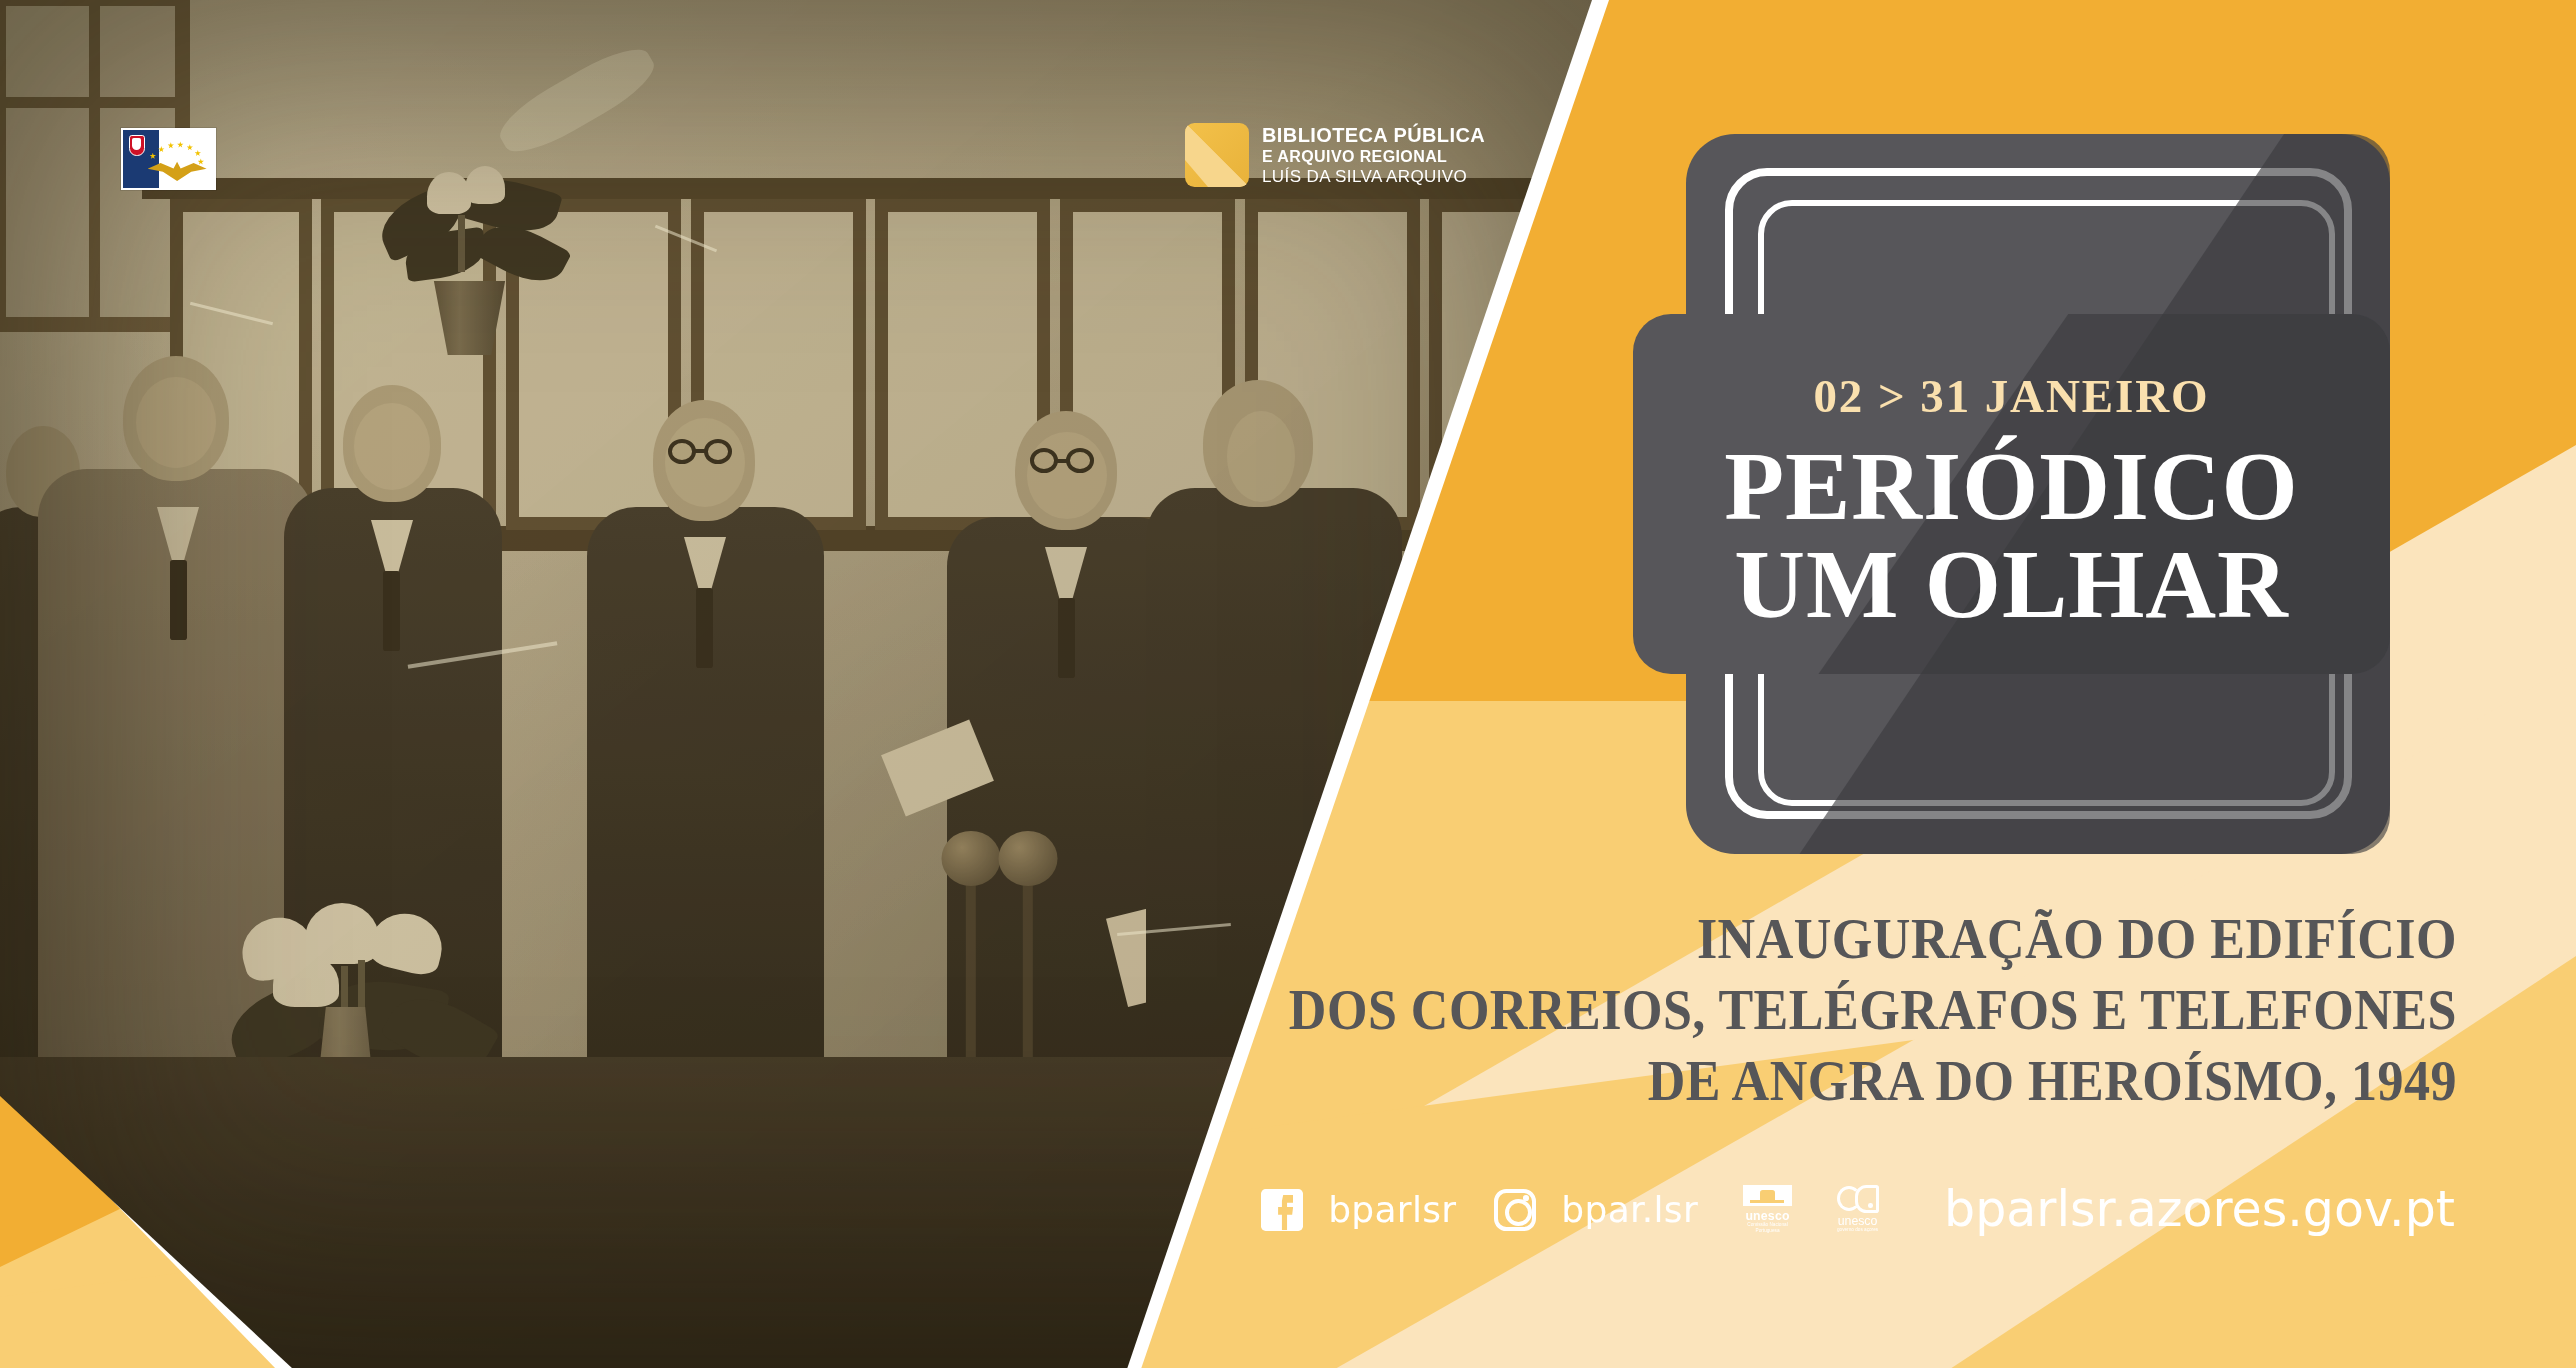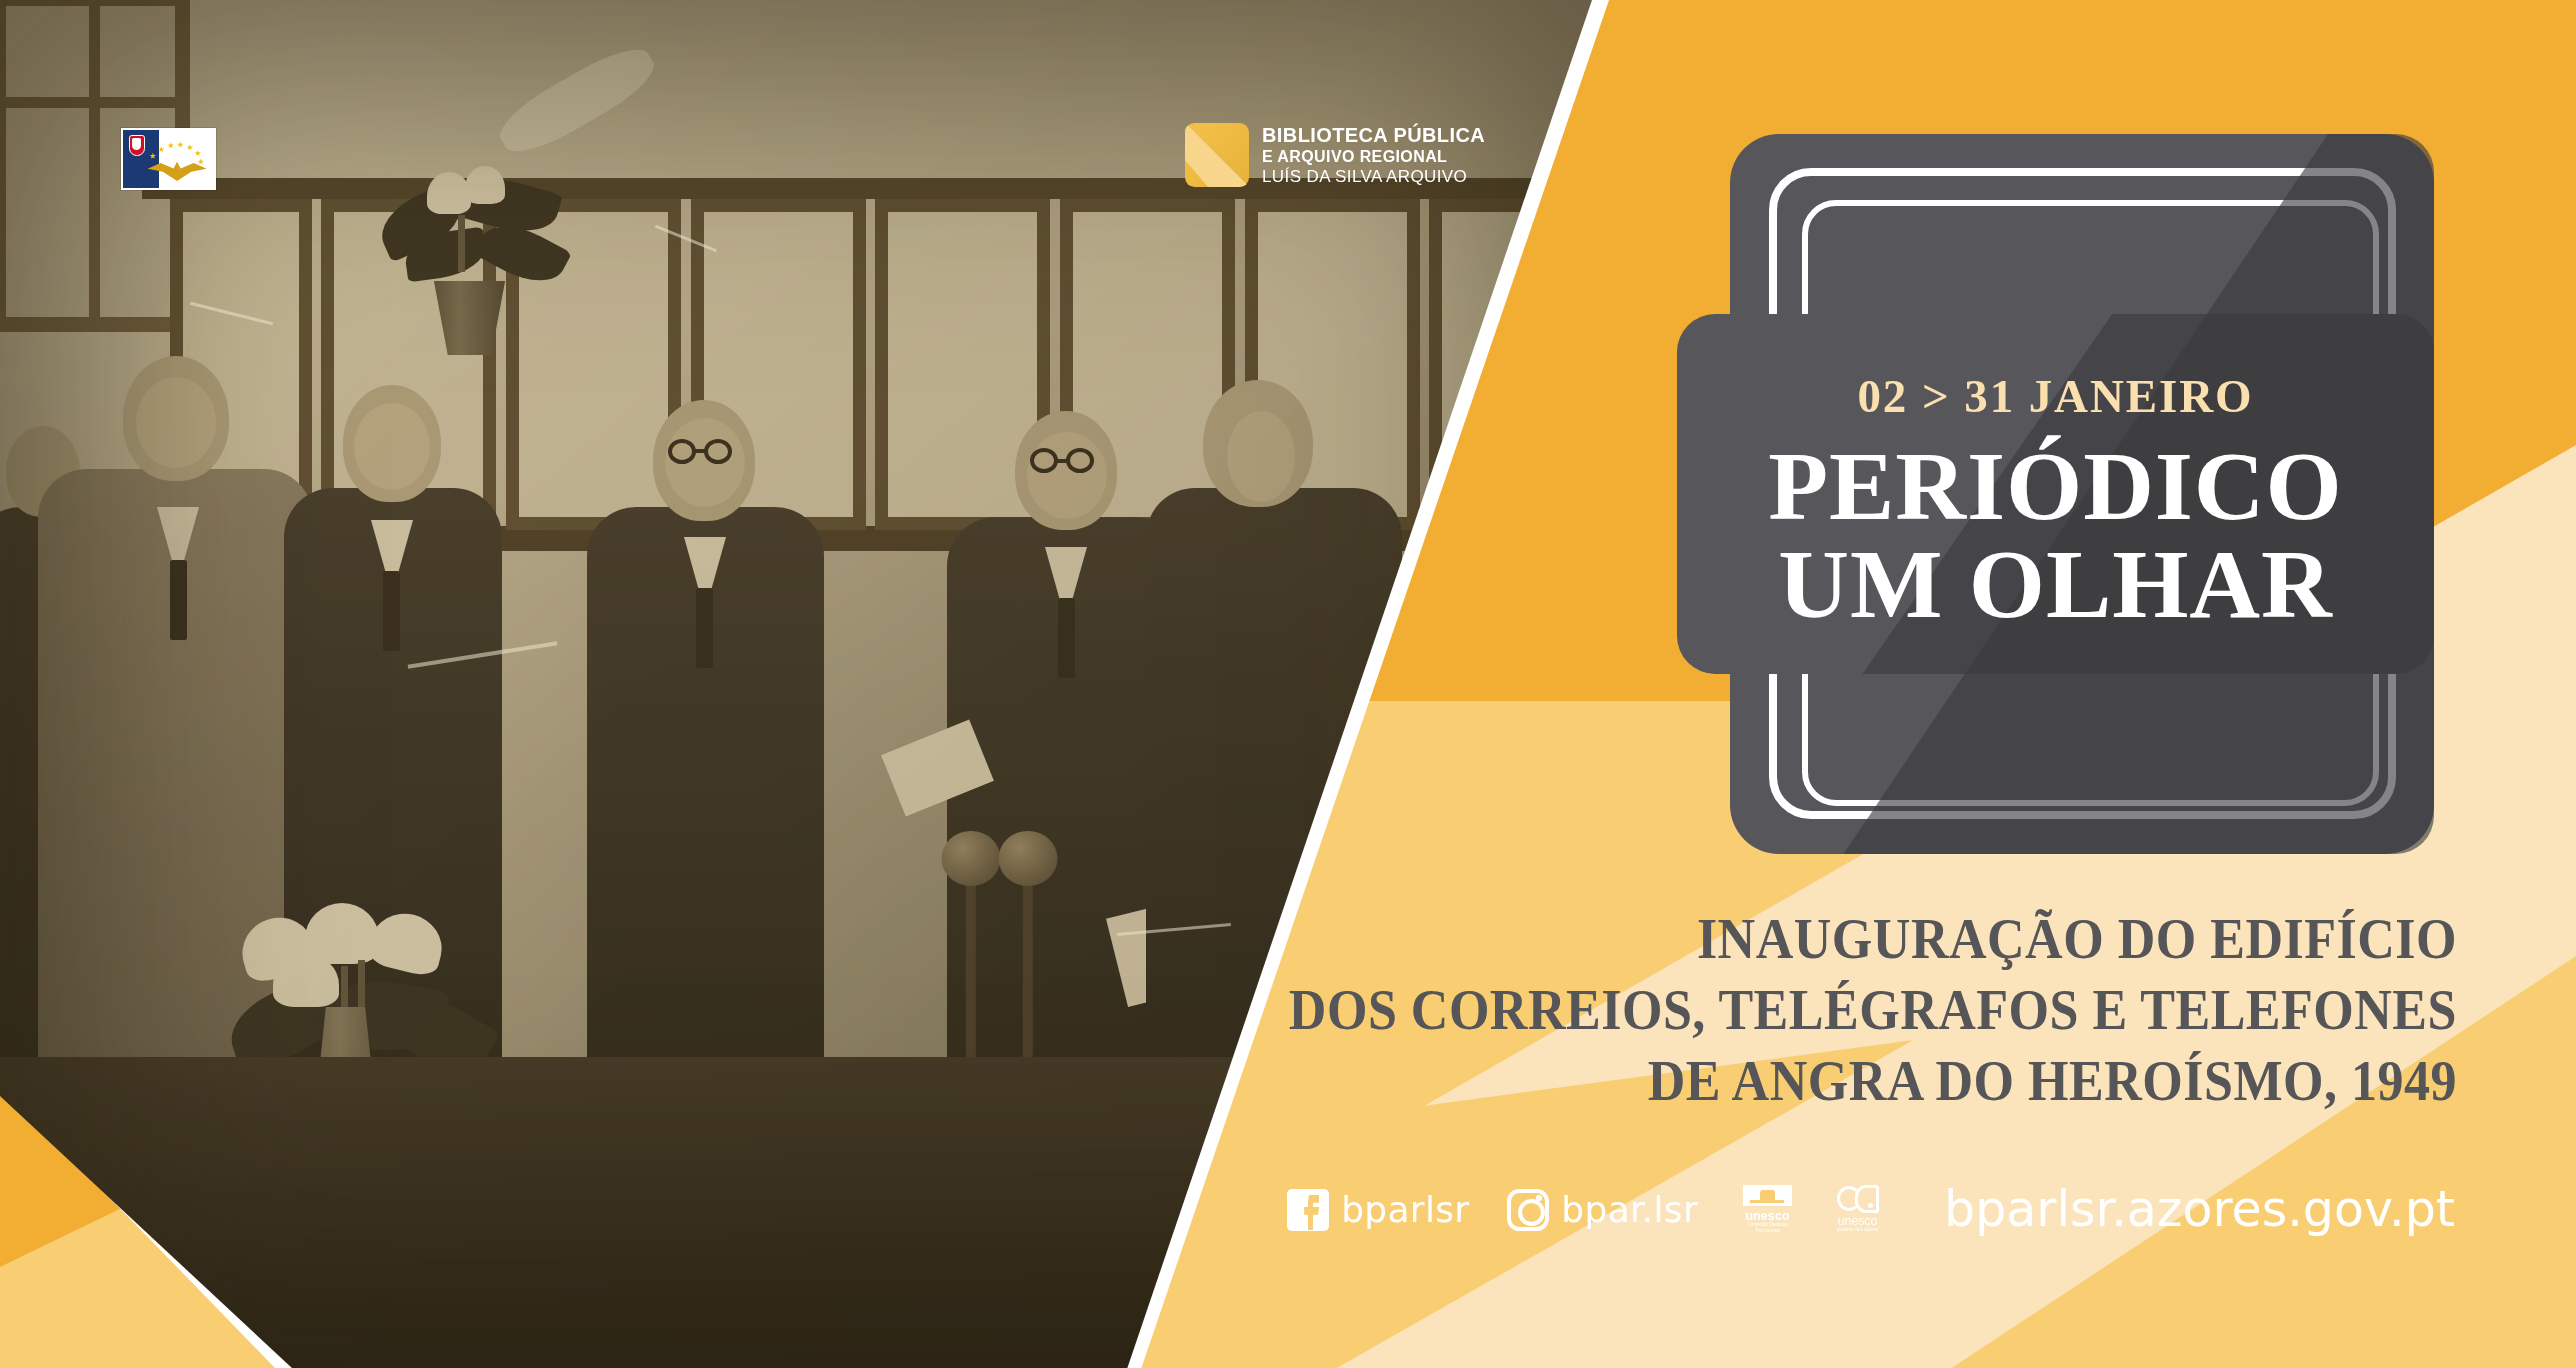--- a/index.html
+++ b/index.html
@@ -153,21 +153,21 @@
   .bpar-mark .pg{ position:absolute; left:0; top:0; width:100%; height:100%;
               background:#FAE3AE; clip-path:polygon(0 0,100% 100%,24% 74%,10% 30%); }
   .bpar-mark .pg2{ position:absolute; left:0; top:0; width:100%; height:100%;
               background:#F7D68C; clip-path:polygon(0 0,100% 100%,36% 100%,0 58%); }
   .bpar-text{ color:#fff; line-height:1.22; }
   .bpar-t1{ font-size:20px; font-weight:700; letter-spacing:0.4px; }
   .bpar-t2{ font-size:16px; font-weight:700; letter-spacing:0.4px; }
   .bpar-t3{ font-size:17px; font-weight:400; letter-spacing:0.4px; }
 
   
-  .badge{ position:absolute; left:1633px; top:134px; width:757px; height:720px; z-index:35;margin-left:44px; }
+  .badge{ position:absolute; left:1633px; top:134px; width:757px; height:720px; z-index:35; }
   .badge-narrow{ position:absolute; left:53px; top:0; width:704px; height:720px;
                  background:#57565A; border-radius:49px; }
   
   .badge-shade{ position:absolute; left:0; top:0; width:757px; height:720px;
      background:#3A3A3D; opacity:.62;
      clip-path:polygon(100% 0, 100% 100%, 22% 100%, 86% 0);
      border-radius:38px; }
   
   .frame-out{ position:absolute; left:92px; top:34px; width:627px; height:651px;
               border:8.5px solid #fff; border-radius:42px; }
@@ -195,21 +195,21 @@
   
   .subtitle{ position:absolute; right:119px; top:904px; width:1401px; text-align:right;
      font-family:"Liberation Serif", serif; font-weight:700; color:#565658;
      font-size:56px; line-height:1.27; letter-spacing:0.5px; z-index:30;
      transform:scaleX(.93); transform-origin:right center; }
   .subtitle span{ display:block; white-space:nowrap; }
 
   
   .footer{ position:absolute; right:121px; top:1181px; display:flex; align-items:center;
            gap:21px; z-index:30; }
-  .soc{ display:flex; align-items:center; gap:12px; }
+  .soc{ display:flex; align-items:center; gap:25px; }
   .soc-label{ color:#fff; font-size:36px; font-weight:400; letter-spacing:0.3px;
               font-family:"DejaVu Sans", sans-serif; }
   .ico-fb{ width:42px; height:42px; background:#fff; border-radius:4.7px; position:relative; }
   .ico-fb::after{ content:""; position:absolute; left:16px; top:6.6px; width:16px; height:35px;
       background:#F9CE73;
       clip-path:polygon(38% 0,100% 0,100% 22%,62% 22%,62% 34%,100% 34%,94% 56%,62% 56%,62% 100%,30% 100%,30% 56%,6% 56%,6% 34%,30% 34%,30% 16%); }
   .ico-ig{ width:42px; height:42px; border:4.7px solid #fff; border-radius:12.3px; position:relative; }
   .ico-ig::before{ content:""; position:absolute; left:6.6px; top:6.6px; width:19px; height:19px;
       border:4.7px solid #fff; border-radius:50%; }
   .ico-ig::after{ content:""; position:absolute; right:3.8px; top:2.8px; width:5.7px; height:5.7px;

